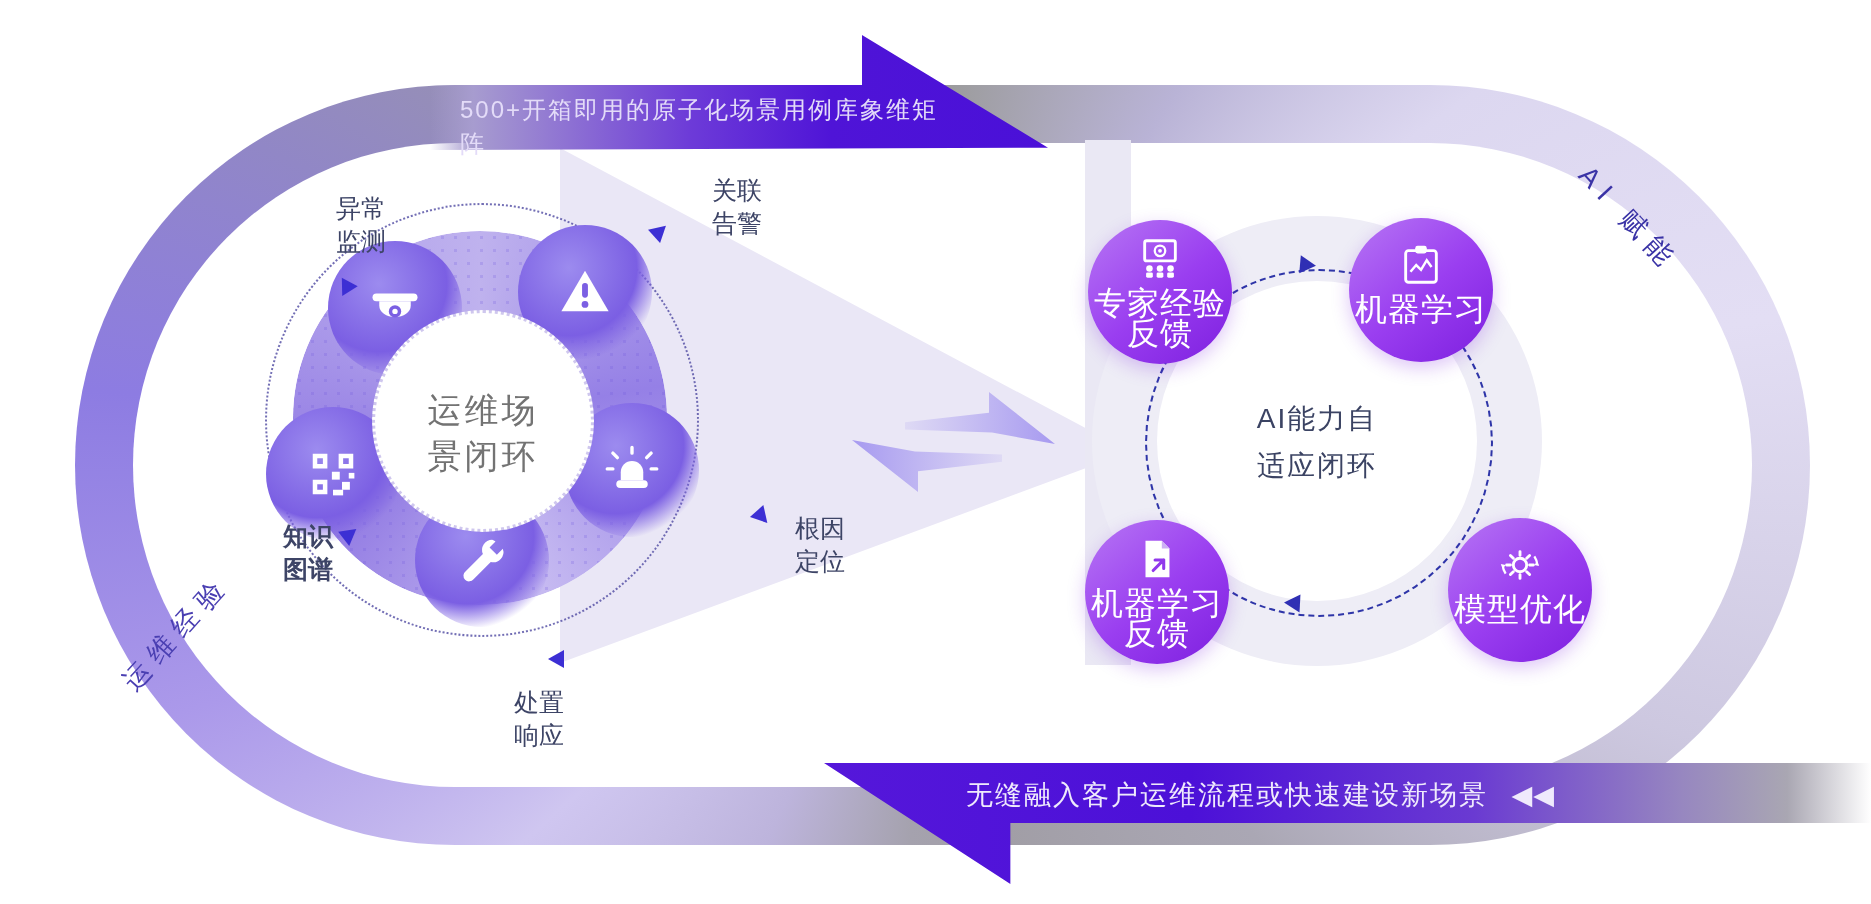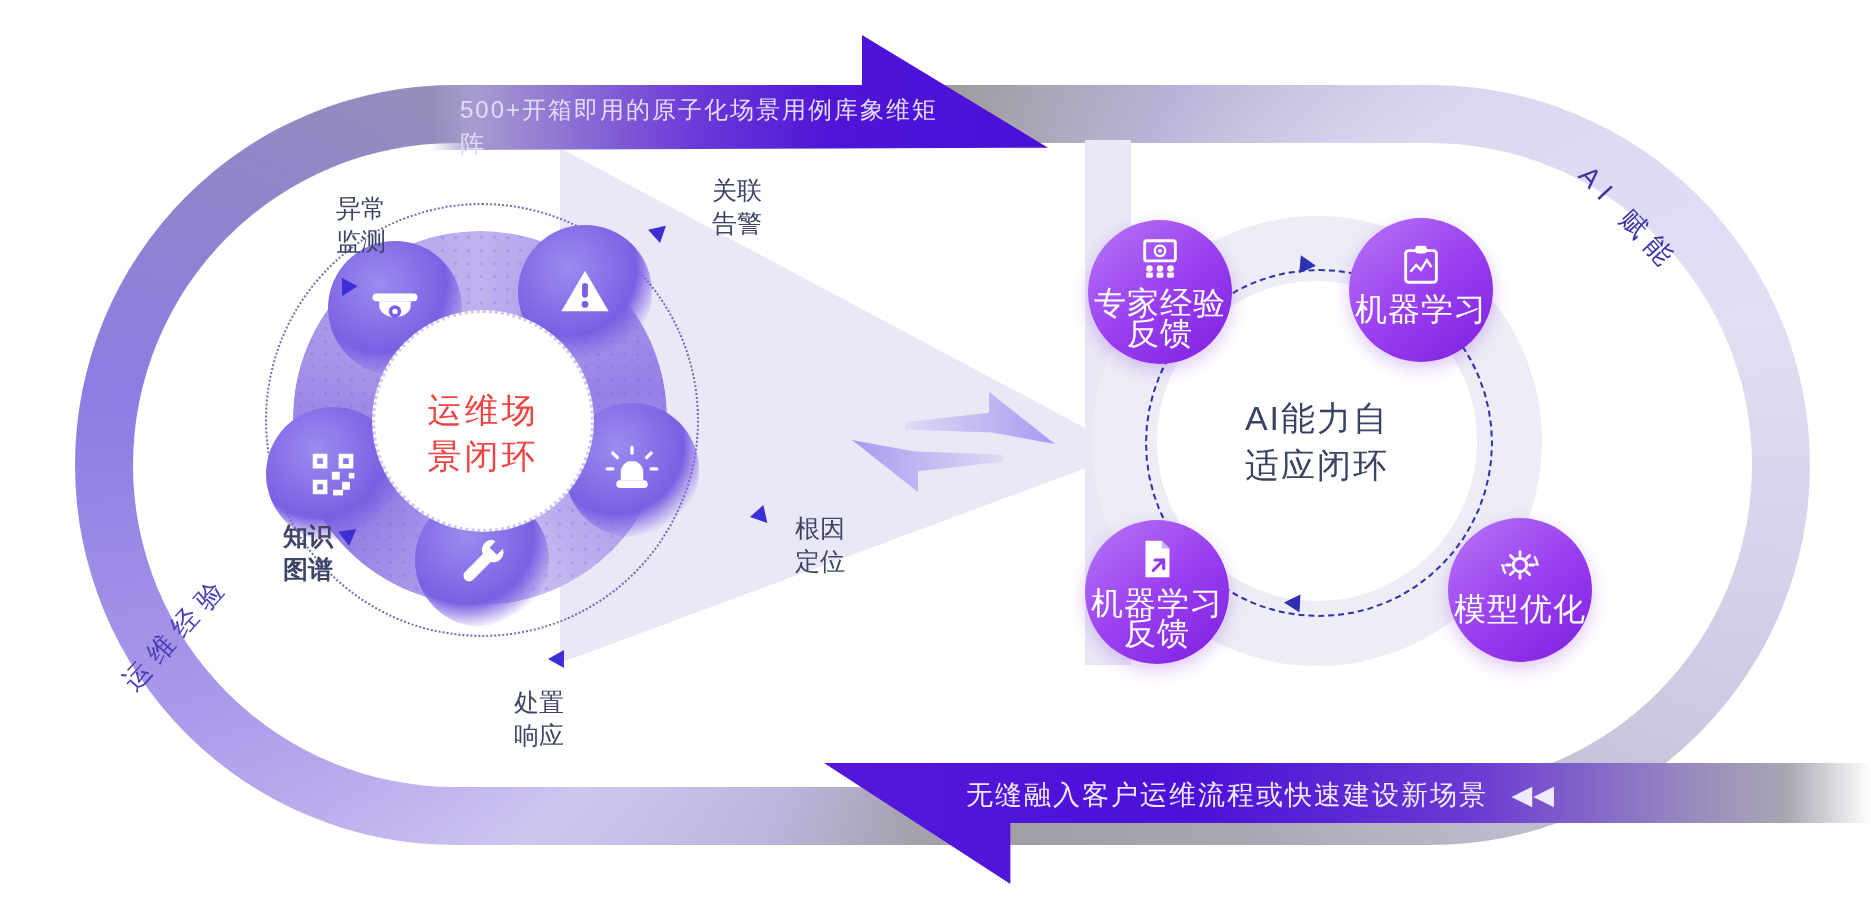--- a/index.html
+++ b/index.html
@@ -54,39 +54,39 @@
     background-image:radial-gradient(rgba(109,86,220,.22) 1.6px,transparent 1.8px),
       conic-gradient(#bfb2ee,#9580e6 80deg,#c6baf1 160deg,#8d75e2 240deg,#b3a4ec 320deg,#bfb2ee);
     background-size:13px 13px,100% 100%;
     -webkit-mask:radial-gradient(closest-side,transparent 54%,#000 55%);
     mask:radial-gradient(closest-side,transparent 54%,#000 55%);}
   .blob{width:134px;height:134px;border-radius:50%;display:flex;align-items:center;justify-content:center;
     background:radial-gradient(circle at 38% 32%,#9c8bef 0%,#7b5fe3 55%,rgba(123,95,227,0) 76%);}
   .blob svg{width:54px;height:54px;}
   .white-center-left{left:372px;top:310px;width:216px;height:216px;border-radius:50%;background:#fff;
     border:3px dotted #cfc7ee;display:flex;flex-direction:column;align-items:center;justify-content:center;}
-  .loop-title{font-size:34px;line-height:46px;letter-spacing:3px;color:#ef4444;text-align:left;margin-top:24px;}
+  .loop-title{font-size:34px;line-height:46px;letter-spacing:3px;color:#737373;text-align:left;margin-top:24px;}
   .step-label{font-size:25px;line-height:33px;color:#3d4466;font-weight:500;}
   .step-label span{display:block;}
 
   .tri{width:0;height:0;border-style:solid;
     border-width:9px 0 9px 16px;border-color:transparent transparent transparent #3c2fd4;}
 
   
   .dash-circle-right{left:1145px;top:269px;width:344px;height:344px;border-radius:50%;
     border:2px dashed #2e35a8;}
   .node{width:144px;height:144px;border-radius:50%;display:flex;flex-direction:column;
     align-items:center;justify-content:flex-start;
     background:linear-gradient(140deg,#b777f4 0%,#9a3ef0 52%,#7d1fdf 100%);
     box-shadow:0 6px 18px rgba(125,31,223,.25);}
   .node svg{width:46px;height:46px;margin-top:16px;}
   .node-label{margin-top:6px;font-size:32px;line-height:30px;color:#fff;text-align:center;letter-spacing:1px;}
   .node-label span{display:block;}
   .right-title{left:1197px;top:395px;width:240px;text-align:center;
-    font-size:34px;line-height:47px;letter-spacing:2px;color:#3b4363;}
+    font-size:28px;line-height:47px;letter-spacing:2px;color:#3b4363;}
   .tri-navy{border-color:transparent transparent transparent #2f2fb4;}
 </style>
 </head>
 <body>
 
 <div class="stage">
 
   <div class="abs ring-outer">
     <div class="ring-inner"></div>
   </div>

